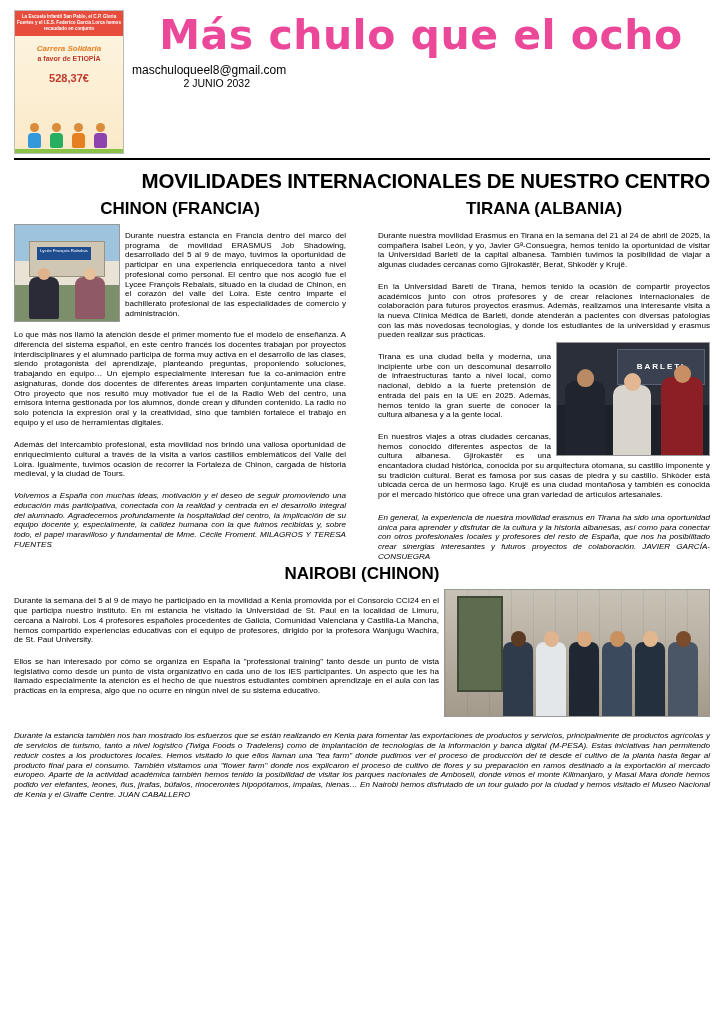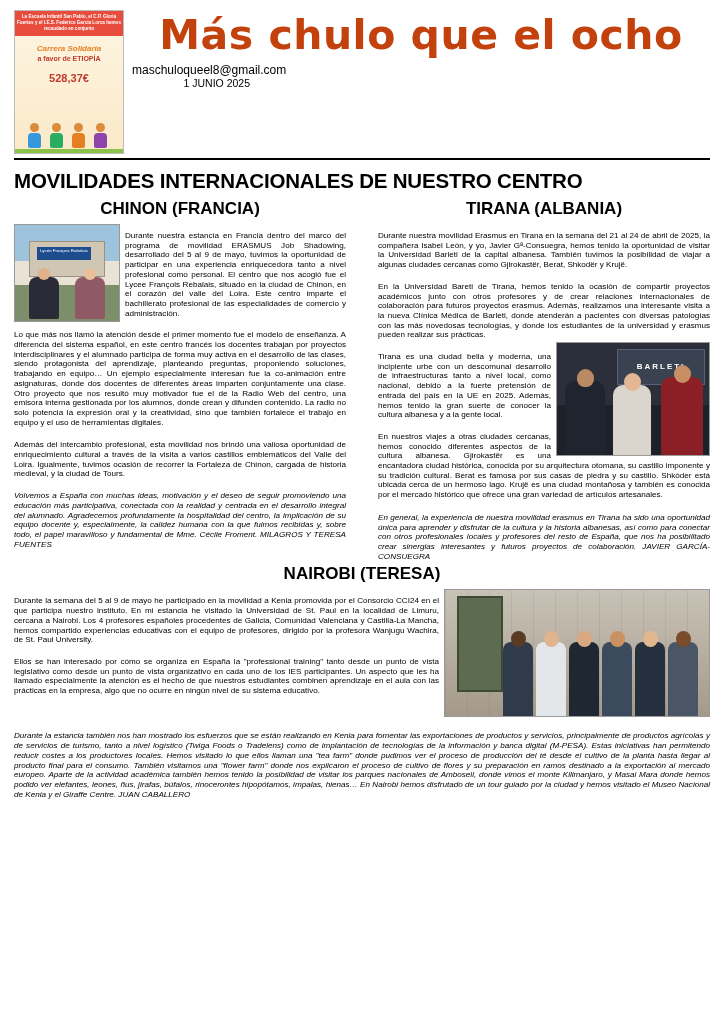--- a/index.html
+++ b/index.html
@@ -106,21 +106,21 @@
 
   .headtexts {
     flex: 1;
     min-width: 0;
     padding-top: 4px;
   }
   .logo {
     font-family: "DejaVu Sans", sans-serif;
     font-weight: bold;
     font-size: 41px;
-    color: #c2410c;
+    color: #ec4899;
     letter-spacing: 0.5px;
     text-align: center;
     line-height: 1.05;
     white-space: nowrap;
   }
   .subline {
     display: flex;
     align-items: baseline;
     justify-content: space-between;
     margin-top: 16px;
@@ -152,21 +152,21 @@
   }
   .date {
     font-size: 10.5px;
     width: 118px;
     text-align: right;
     white-space: nowrap;
   }
 
   
   .headline {
-    text-align: left;
+    text-align: right;
     font-size: 20.5px;
     font-weight: bold;
     margin: 9px 0 4px 0;
     letter-spacing: -0.2px;
   }
 
   
   .cols {
     display: flex;
     gap: 32px;
@@ -349,21 +349,21 @@
             <div class="body"></div>
           </div>
       </div>
       <div class="pground"></div>
     </div>
 
     <div class="headtexts">
       <div class="logo">Más chulo que el ocho</div>
       <div class="mailline">
         <div class="email">maschuloqueel8@gmail.com</div>
-        <div class="date">1 JUNIO 2025</div>
+        <div class="date">2 JUNIO 2032</div>
       </div>
     </div>
   </div>
 
   <div class="headline">MOVILIDADES INTERNACIONALES DE NUESTRO CENTRO</div>
 
   <div class="cols">
 
     <div class="col">
       <div class="sect-title">CHINON (FRANCIA)</div>
@@ -396,21 +396,21 @@
       </div>
 
       <p class="body">Tirana es una ciudad bella y moderna, una incipiente urbe con un descomunal desarrollo de infraestructuras tanto a nivel local, como nacional, debido a la fuerte pretensión de entrada del país en la UE en 2025. Además, hemos tenido la gran suerte de conocer la cultura albanesa y a la gente local.</p>
       <p class="body">En nuestros viajes a otras ciudades cercanas, hemos conocido diferentes aspectos de la cultura albanesa. Gjirokastër es una encantadora ciudad histórica, conocida por su arquitectura otomana, su castillo imponente y su tradición cultural. Berat es famosa por sus casas de piedra y su castillo. Shkóder está ubicada cerca de un hermoso lago. Krujë es una ciudad montañosa y también es conocida por el mercado histórico que ofrece una gran variedad de artículos artesanales.</p>
       <div class="clear"></div>
       <p class="body sig">En general, la experiencia de nuestra movilidad erasmus en Tirana ha sido una oportunidad única para aprender y disfrutar de la cultura y la historia albanesas, así como para conectar con otros profesionales locales y profesores del resto de España, que nos ha posibilitado crear sinergias interesantes y futuros proyectos de colaboración. JAVIER GARCÍA-CONSUEGRA</p>
     </div>
   </div>
 
   <div class="fullwidth">
-    <div class="sect-title">NAIROBI (TERESA)</div>
+    <div class="sect-title">NAIROBI (CHINON)</div>
 
     <div class="photo ph-nairobi float-right">
       <div class="wall"></div>
       <div class="door"></div>
       <div class="grp">
         <div class="pp a"></div>
         <div class="pp b"></div>
         <div class="pp c"></div>
         <div class="pp d"></div>
         <div class="pp e"></div>

